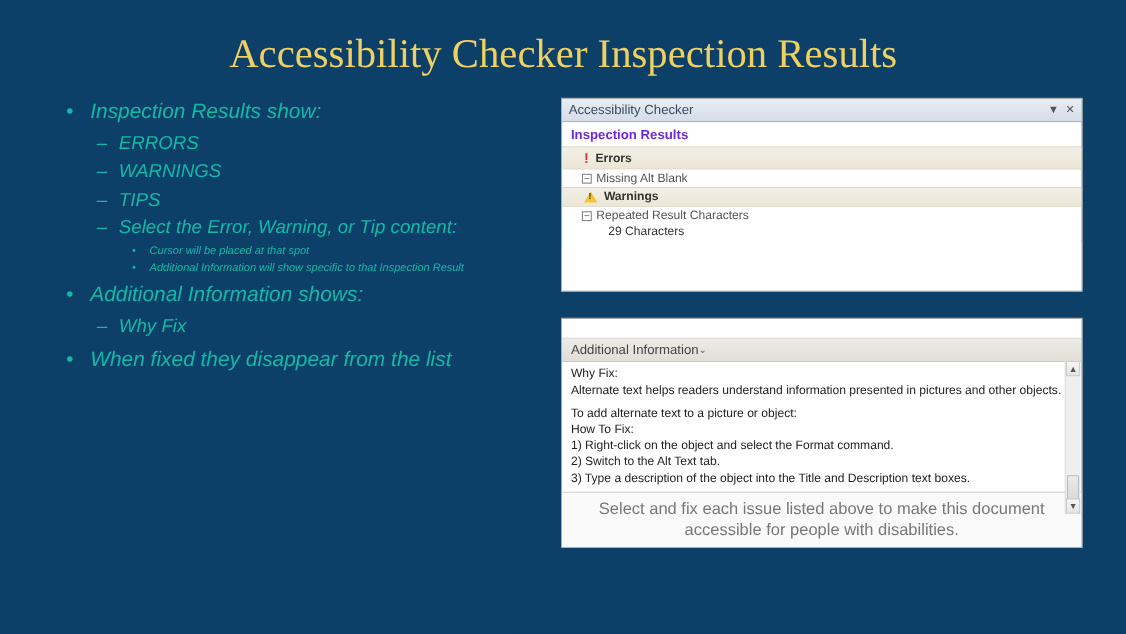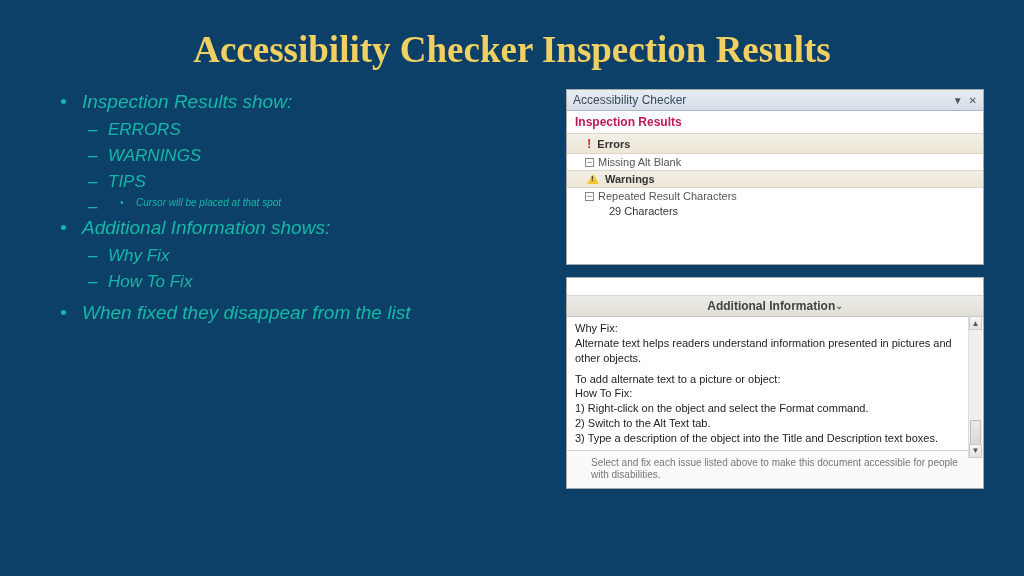--- a/index.html
+++ b/index.html
@@ -6,21 +6,21 @@
   body {
     width: 1024px;
     height: 576px;
     background: #0d4068;
     font-family: Arial, sans-serif;
     overflow: hidden;
     position: relative;
   }
   .slide-title {
     font-family: Georgia, 'Times New Roman', serif;
-    font-weight: bold;
+    font-weight: normal;
     font-size: 37px;
     color: #f0d060;
     text-align: center;
     padding-top: 28px;
     padding-bottom: 18px;
   }
   .content-area {
     display: flex;
     padding: 0 40px 0 60px;
     gap: 20px;
@@ -36,24 +36,24 @@
   .l1 > li { position: relative; padding-left: 22px; margin-bottom: 6px; }
   .l1 > li::before { content: "•"; position: absolute; left: 0; top: 0; }
   .l2 { font-size: 17px; margin-top: 4px; }
   .l2 > li { position: relative; padding-left: 26px; margin-bottom: 3px; }
   .l2 > li::before { content: "–"; position: absolute; left: 6px; top: 0; }
   .l3 { font-size: 10px; margin-top: 3px; }
   .l3 > li { position: relative; padding-left: 28px; margin-bottom: 2px; line-height: 1.3; }
   .l3 > li::before { content: "•"; position: absolute; left: 12px; top: 0; }
 
   .panels {
-    width: 418px;
+    width: 474px;
     display: flex;
     flex-direction: column;
-    gap: 12px;
+    gap: 24px;
   }
 
   
   .panel {
     background: #fff;
     border: 1px solid #a9a9a9;
     font-size: 11px;
     color: #333;
   }
   .panel-titlebar {
@@ -63,21 +63,21 @@
     display: flex;
     align-items: center;
     justify-content: space-between;
     color: #3b4a5e;
     font-size: 12px;
   }
   .titlebar-controls { display: flex; gap: 6px; align-items: center; color: #555; font-size: 10px; }
   .subheader {
     font-weight: bold;
     padding: 4px 8px;
-    color: #be185d;
+    color: #6d28d9;
     font-size: 12px;
   }
   .cat-row {
     background: linear-gradient(#f2efe6, #ece6d6);
     border-top: 1px solid #ddd6c2;
     border-bottom: 1px solid #ddd6c2;
     padding: 2px 8px 2px 20px;
     display: flex;
     align-items: center;
     gap: 6px;
@@ -118,25 +118,25 @@
     border: 1px solid #a9a9a9;
     font-size: 11px;
     color: #222;
     position: relative;
   }
   .panel2-topgap { height: 18px; background: #fff; border-bottom: 1px solid #d4d4d4; }
   .panel2-header {
     background: linear-gradient(#ecebe6, #e0ded6);
     border-bottom: 1px solid #c8c5b9;
     padding: 3px 8px;
-    font-weight: bold;
+    font-weight: normal;
     color: #444;
     font-size: 12px;
     display: flex;
-    justify-content: center;
+    justify-content: flex-start;
     align-items: center;
   }
   .chev { font-size: 9px; color: #666; }
   .panel2-body {
     padding: 4px 18px 4px 8px;
     line-height: 1.35;
     position: relative;
   }
   .panel2-body b { font-weight: normal; }
   .scrollbar {
@@ -156,51 +156,51 @@
   .scroll-thumb {
     position: absolute; left: 1px; right: 1px;
     top: 90px; height: 26px;
     background: linear-gradient(#eaeaea,#d8d8d8);
     border: 1px solid #bcbcbc;
     border-radius: 1px;
   }
   .footer-note {
     border-top: 1px solid #d4d4d4;
     padding: 6px 24px;
-    text-align: left;
+    text-align: center;
     color: #777;
-    font-size: 10px;
+    font-size: 15px;
     background: #fafafa;
     line-height: 1.25;
   }
 </style>
 </head>
 <body>
 
 <h1 class="slide-title">Accessibility Checker Inspection Results</h1>
 
 <div class="content-area">
   <div class="bullets">
     <ul class="l1">
       <li><span>Inspection Results show:</span>
         <ul class="l2">
           <li>ERRORS</li>
           <li>WARNINGS</li>
           <li>TIPS</li>
-          <li>
+          <li><span>Select the Error, Warning, or Tip content:</span>
             <ul class="l3">
               <li>Cursor will be placed at that spot</li>
+              <li>Additional Information will show specific to that Inspection Result</li>
             </ul>
           </li>
         </ul>
       </li>
       <li><span>Additional Information shows:</span>
         <ul class="l2">
           <li>Why Fix</li>
-          <li>How To Fix</li>
         </ul>
       </li>
       <li>When fixed they disappear from the list</li>
     </ul>
   </div>
 
   <div class="panels">
 
     <div class="panel">
       <div class="panel-titlebar">

